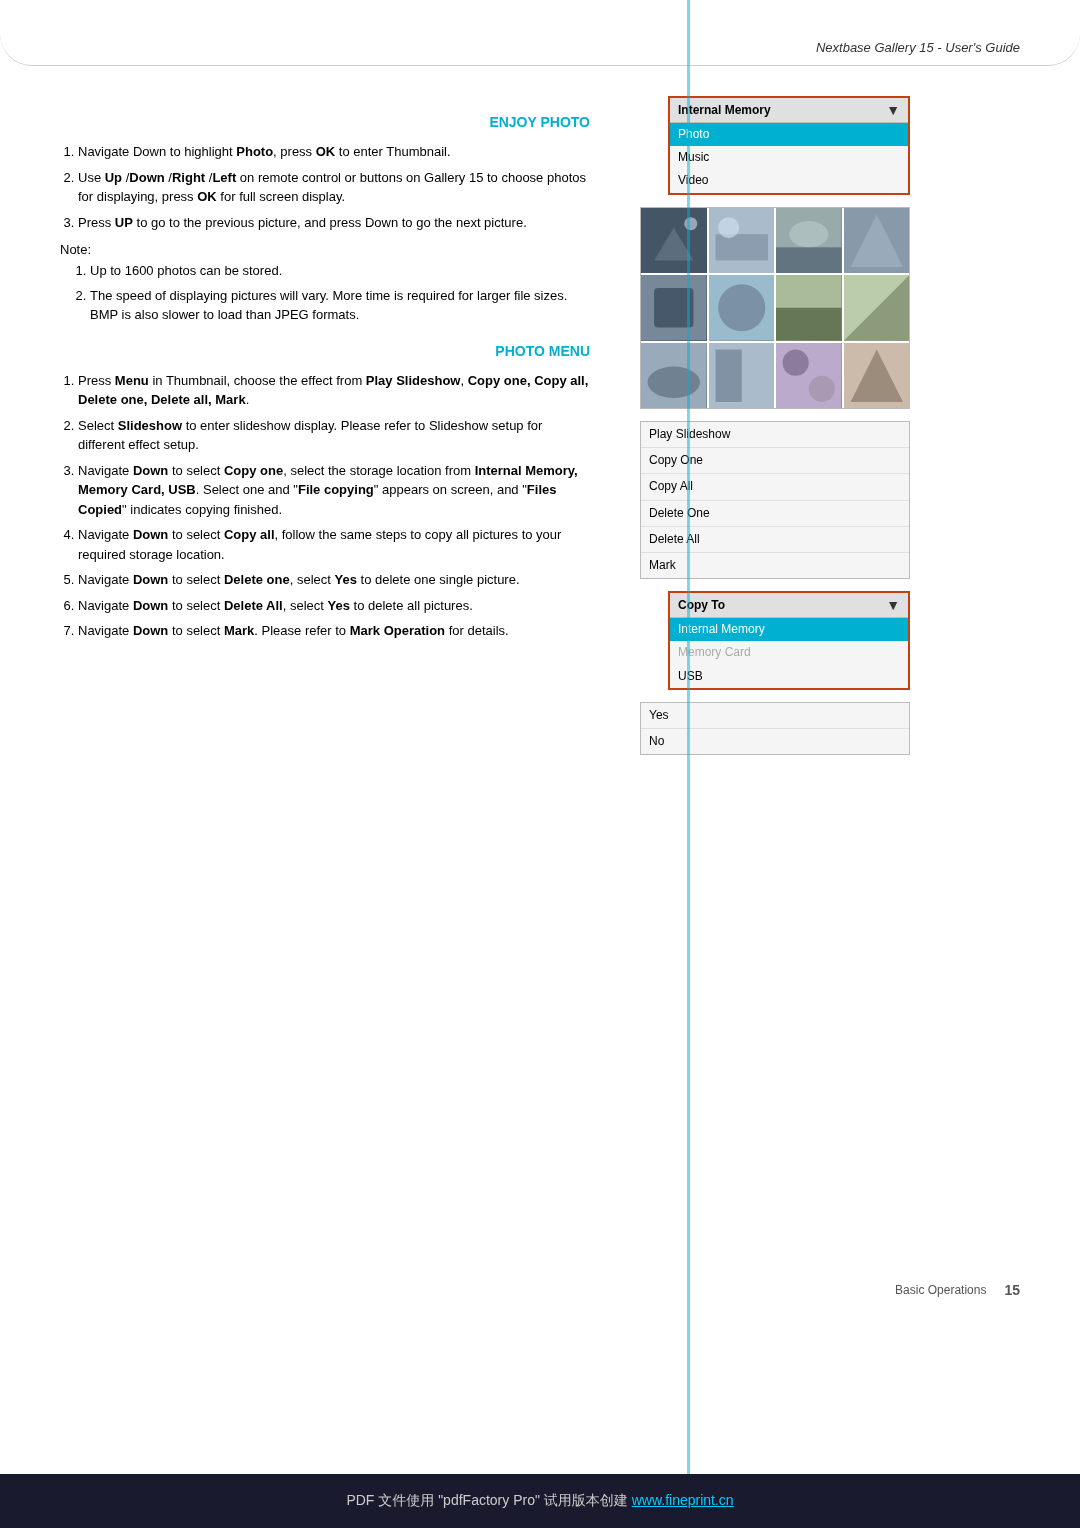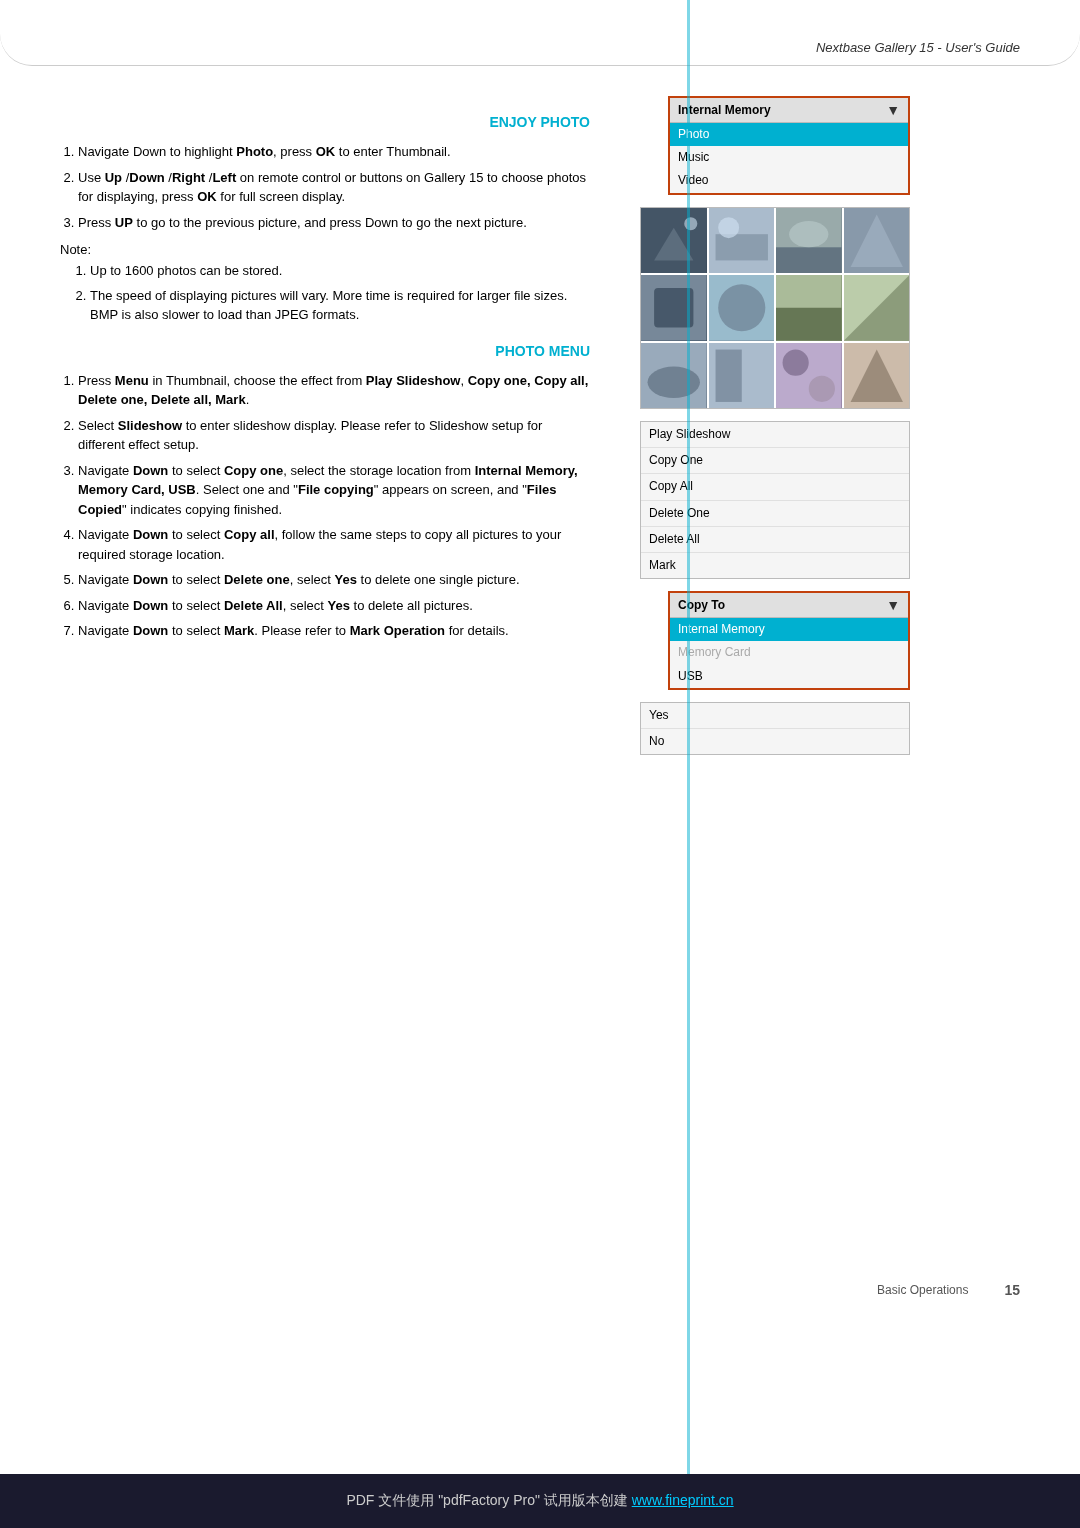--- a/index.html
+++ b/index.html
@@ -190,27 +190,26 @@
 
     
     .footer-area {
       position: absolute;
       bottom: 230px;
       right: 60px;
       font-size: 12px;
       color: #555;
       display: flex;
       align-items: center;
-      gap: 8px;
+      gap: 18px;
     }
 
     .footer-page-number {
       font-size: 14px;
       font-weight: bold;
-      margin-left: 28px;
     }
 
     
     .bottom-banner {
       position: absolute;
       bottom: 0;
       left: 0;
       width: 100%;
       background: #1a1a2e;
       color: #ccc;

